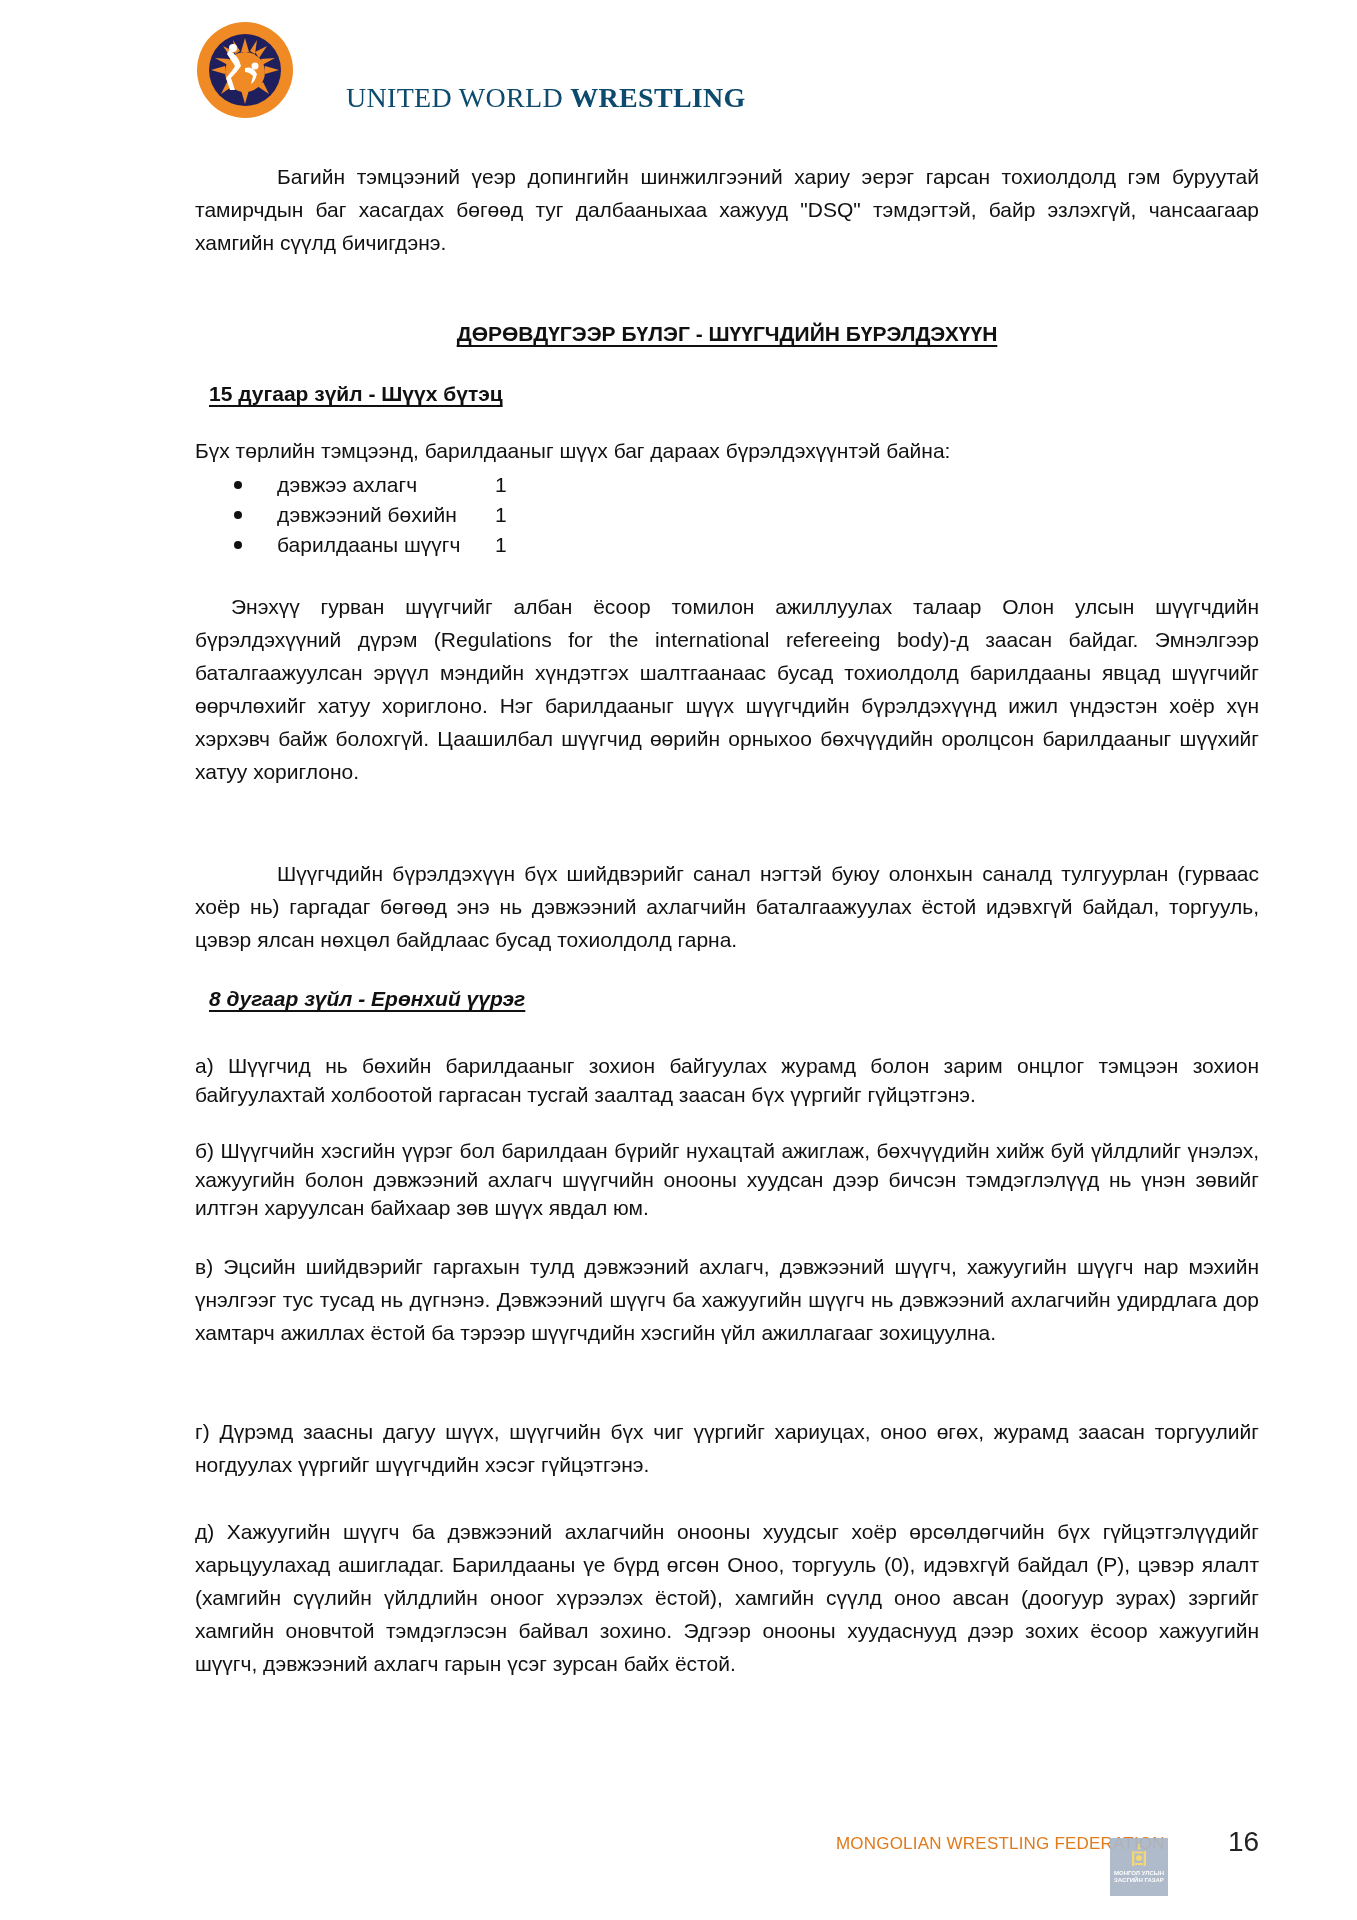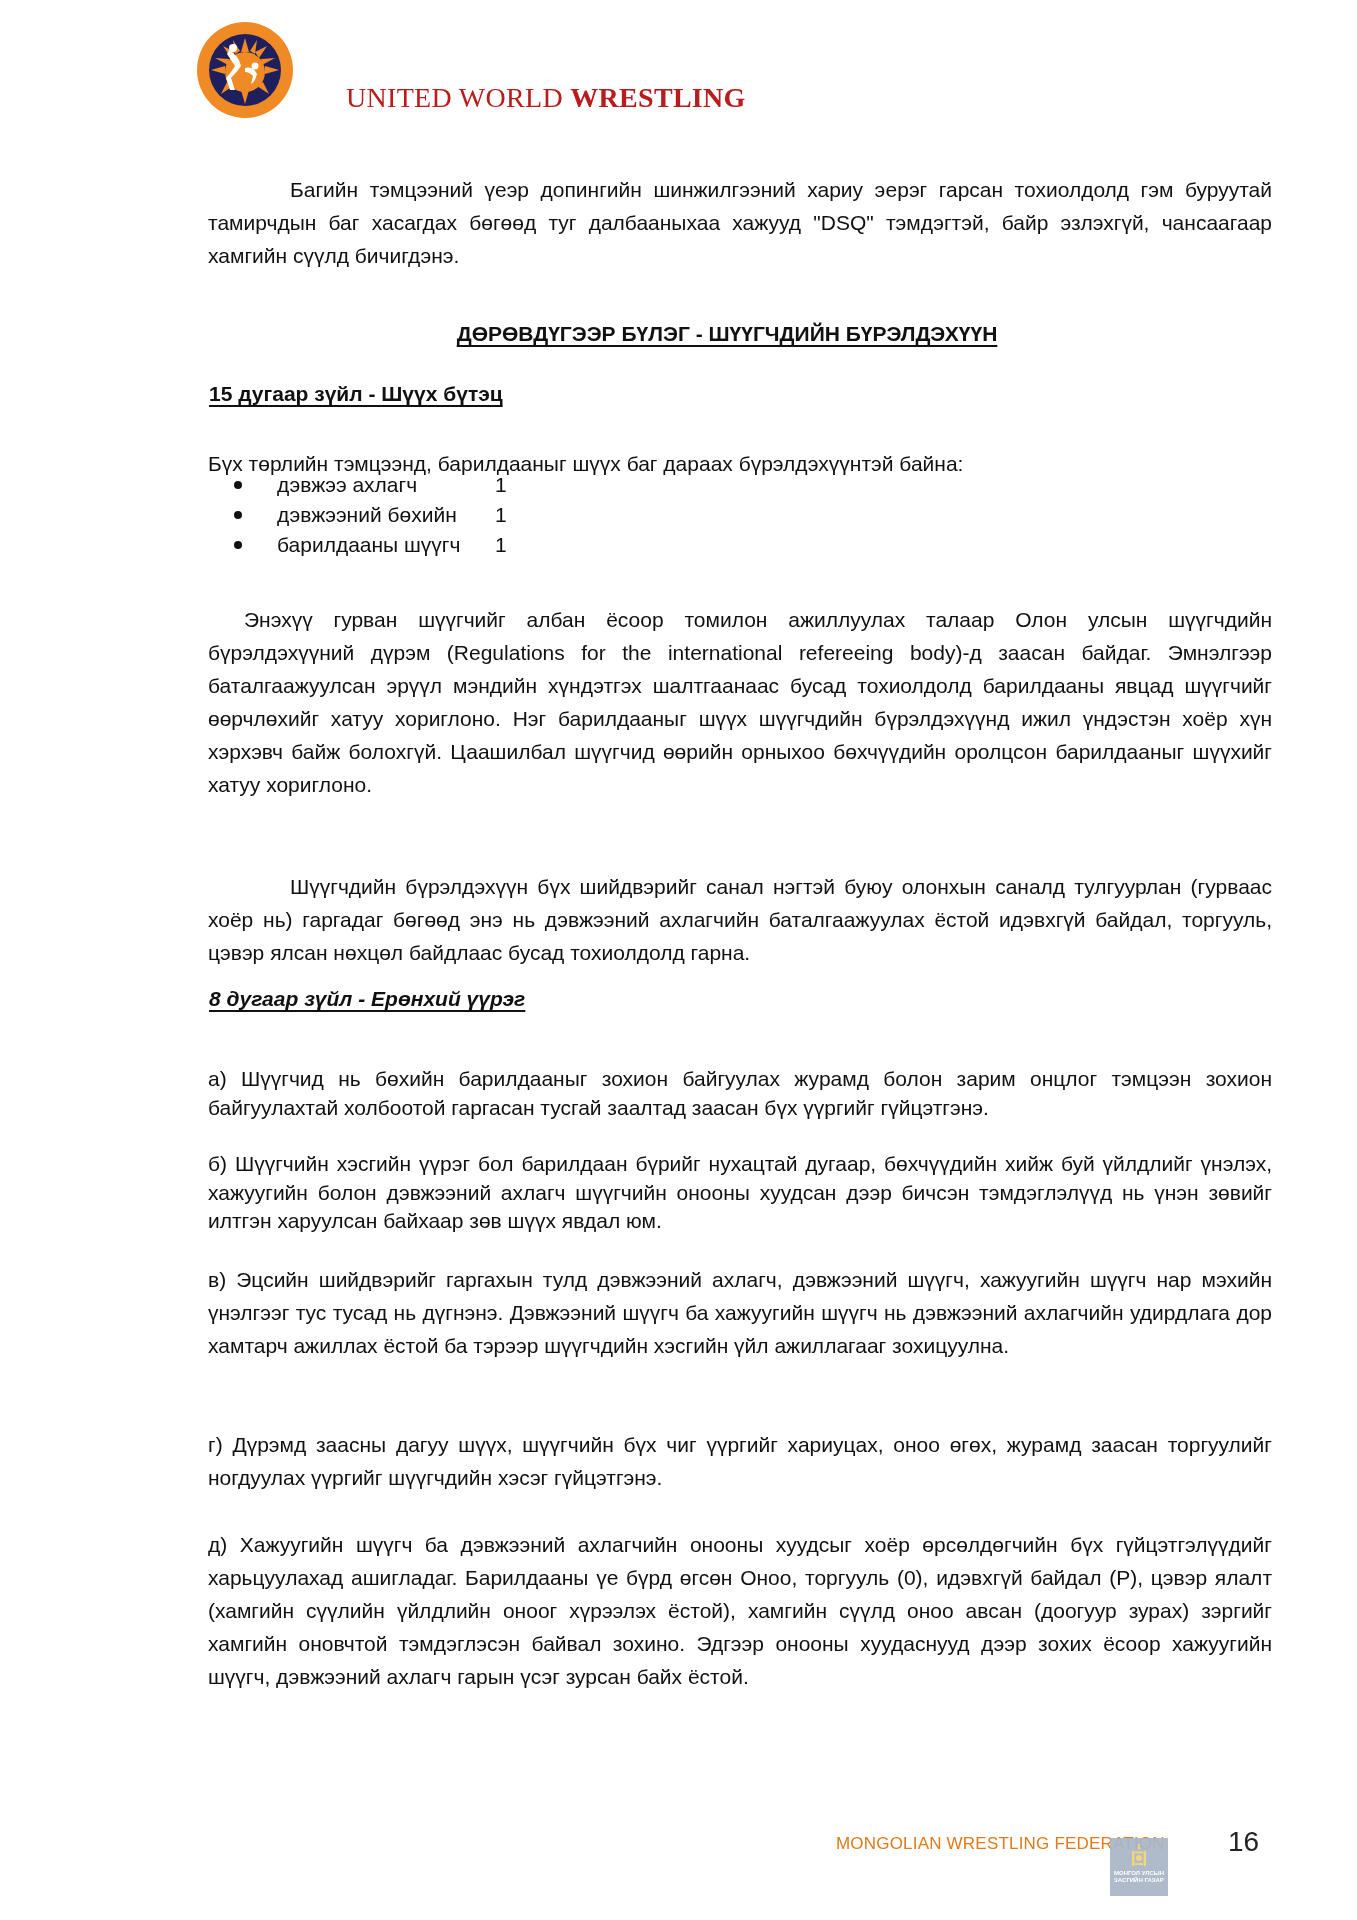--- a/index.html
+++ b/index.html
@@ -18,36 +18,36 @@
     .abs { position: absolute; }
 
     
     #logo {
       left: 195px; top: 20px; width: 100px; height: 100px;
     }
     #brand {
       left: 346px; top: 82px;
       font-family: "Liberation Serif", serif;
       font-size: 28px;
-      color: #b91c1c;
+      color: #0c4a6e;
       letter-spacing: 0.3px;
       white-space: nowrap;
     }
     #brand b { font-weight: bold; }
 
     
     .col {
       left: 195px;
       width: 1064px;
     }
     .p {
       font-size: 21px;
       line-height: 33px;
       text-align: justify;
-      margin: 13px;
+      margin: 0;
     }
     .p.tight { line-height: 28.5px; }
     .indent { text-indent: 82px; }
     .indent-s { text-indent: 36px; }
 
     .chapter-head {
       left: 195px; width: 1064px;
       text-align: center;
       font-size: 21px;
       font-weight: bold;
@@ -164,21 +164,21 @@
     <span class="dot"></span>
     <span class="lbl">барилдааны шүүгч</span>
     <span class="num">1</span>
   </li>
 </ul>
 <p class="abs col p indent-s" style="top:590px;">Энэхүү гурван шүүгчийг албан ёсоор томилон ажиллуулах талаар Олон улсын шүүгчдийн бүрэлдэхүүний дүрэм (Regulations for the international refereeing body)-д заасан байдаг. Эмнэлгээр баталгаажуулсан эрүүл мэндийн хүндэтгэх шалтгаанаас бусад тохиолдолд барилдааны явцад шүүгчийг өөрчлөхийг хатуу хориглоно. Нэг барилдааныг шүүх шүүгчдийн бүрэлдэхүүнд ижил үндэстэн хоёр хүн хэрхэвч байж болохгүй. Цаашилбал шүүгчид өөрийн орныхоо бөхчүүдийн оролцсон барилдааныг шүүхийг хатуу хориглоно.</p>
 <p class="abs col p indent" style="top:857px;">Шүүгчдийн бүрэлдэхүүн бүх шийдвэрийг санал нэгтэй буюу олонхын саналд тулгуурлан (гурваас хоёр нь) гаргадаг бөгөөд энэ нь дэвжээний ахлагчийн баталгаажуулах ёстой идэвхгүй байдал, торгууль, цэвэр ялсан нөхцөл байдлаас бусад тохиолдолд гарна.</p>
 
 <div class="abs article-head italic" style="top:987px;">8 дугаар зүйл - Ерөнхий үүрэг</div>
 <p class="abs col p tight" style="top:1052px;">а) Шүүгчид нь бөхийн барилдааныг зохион байгуулах журамд болон зарим онцлог тэмцээн зохион байгуулахтай холбоотой гаргасан тусгай заалтад заасан бүх үүргийг гүйцэтгэнэ.</p>
-<p class="abs col p tight" style="top:1137px;">б) Шүүгчийн хэсгийн үүрэг бол барилдаан бүрийг нухацтай дугаар, бөхчүүдийн хийж буй үйлдлийг үнэлэх, хажуугийн болон дэвжээний ахлагч шүүгчийн онооны хуудсан дээр бичсэн тэмдэглэлүүд нь үнэн зөвийг илтгэн харуулсан байхаар зөв шүүх явдал юм.</p>
+<p class="abs col p tight" style="top:1137px;">б) Шүүгчийн хэсгийн үүрэг бол барилдаан бүрийг нухацтай ажиглаж, бөхчүүдийн хийж буй үйлдлийг үнэлэх, хажуугийн болон дэвжээний ахлагч шүүгчийн онооны хуудсан дээр бичсэн тэмдэглэлүүд нь үнэн зөвийг илтгэн харуулсан байхаар зөв шүүх явдал юм.</p>
 <p class="abs col p" style="top:1250px;">в) Эцсийн шийдвэрийг гаргахын тулд дэвжээний ахлагч, дэвжээний шүүгч, хажуугийн шүүгч нар мэхийн үнэлгээг тус тусад нь дүгнэнэ. Дэвжээний шүүгч ба хажуугийн шүүгч нь дэвжээний ахлагчийн удирдлага дор хамтарч ажиллах ёстой ба тэрээр шүүгчдийн хэсгийн үйл ажиллагааг зохицуулна.</p>
 <p class="abs col p" style="top:1415px;">г) Дүрэмд заасны дагуу шүүх, шүүгчийн бүх чиг үүргийг хариуцах, оноо өгөх, журамд заасан торгуулийг ногдуулах үүргийг шүүгчдийн хэсэг гүйцэтгэнэ.</p>
 <p class="abs col p" style="top:1515px;">д) Хажуугийн шүүгч ба дэвжээний ахлагчийн онооны хуудсыг хоёр өрсөлдөгчийн бүх гүйцэтгэлүүдийг харьцуулахад ашигладаг. Барилдааны үе бүрд өгсөн Оноо, торгууль (0), идэвхгүй байдал (Р), цэвэр ялалт (хамгийн сүүлийн үйлдлийн оноог хүрээлэх ёстой), хамгийн сүүлд оноо авсан (доогуур зурах) зэргийг хамгийн оновчтой тэмдэглэсэн байвал зохино. Эдгээр онооны хуудаснууд дээр зохих ёсоор хажуугийн шүүгч, дэвжээний ахлагч гарын үсэг зурсан байх ёстой.</p>
 
 <div id="footer-org" class="abs">MONGOLIAN WRESTLING FEDERATION</div>
 <div id="stamp" class="abs">
   <svg class="soyombo" viewBox="0 0 14 24">
     <g fill="#f2d36b">
       <path d="M7 0 L8.5 3 L5.5 3 Z"></path>
       <circle cx="7" cy="5" r="1.6"></circle>

